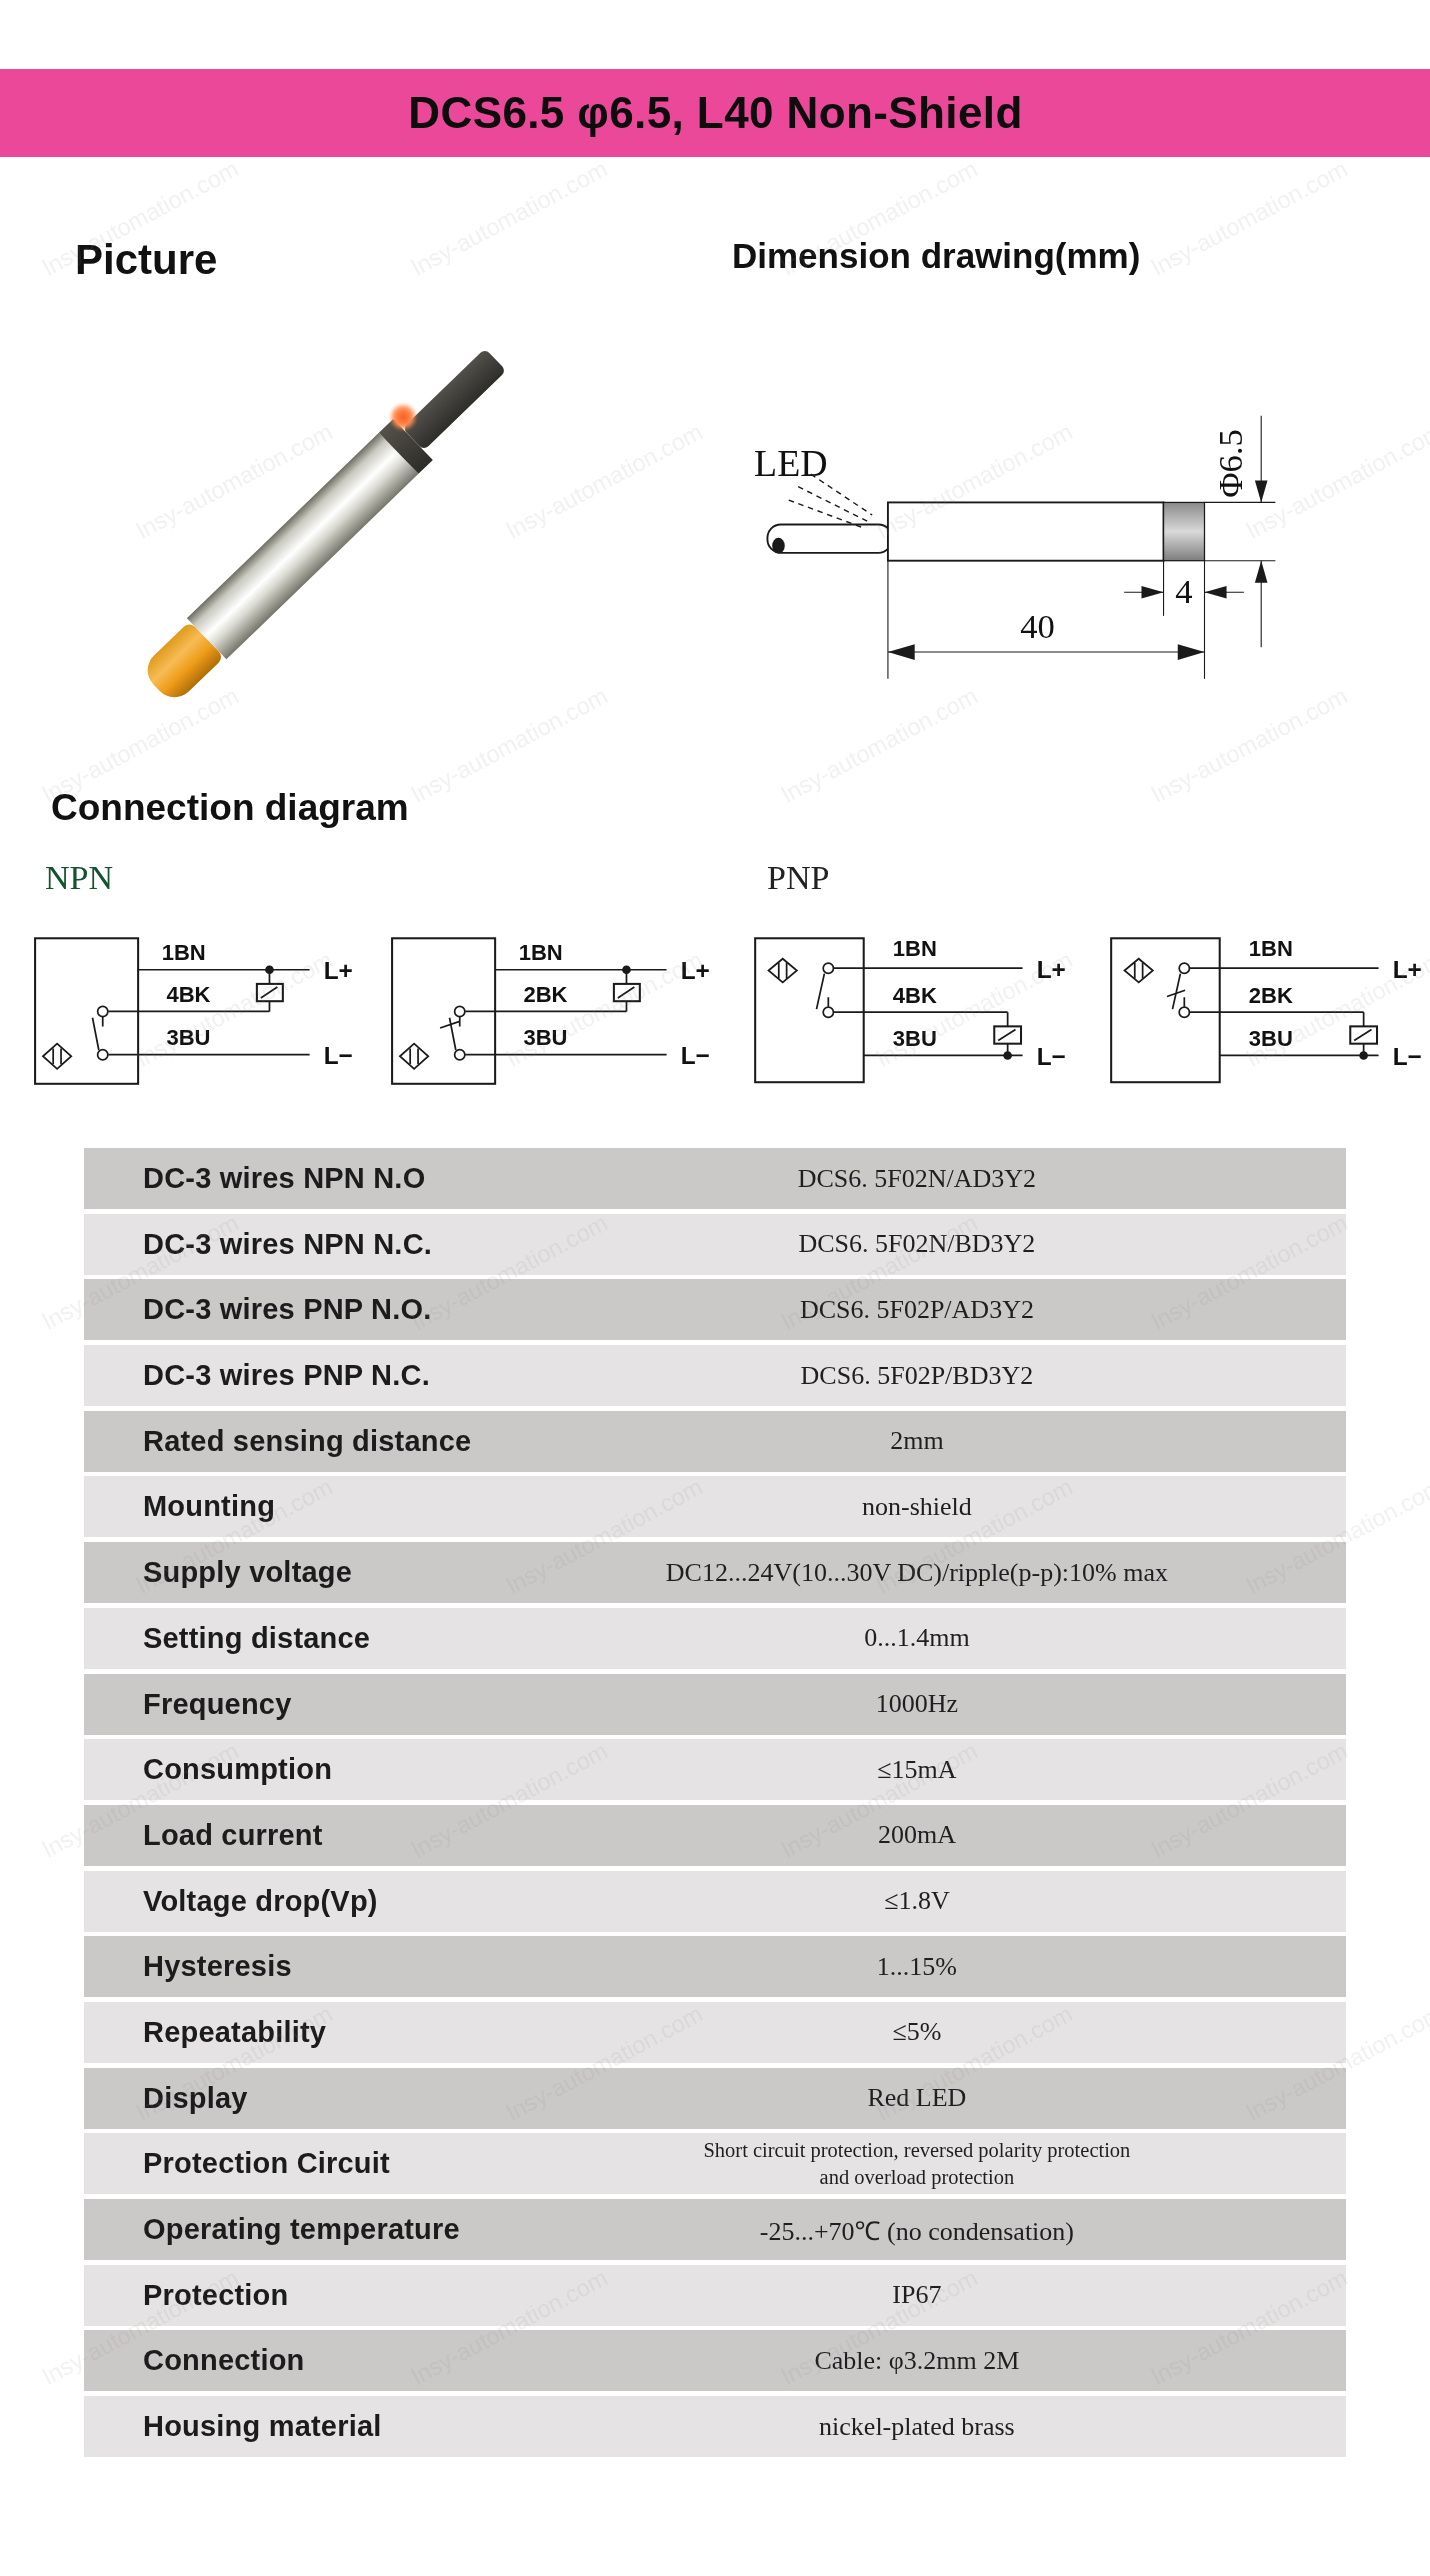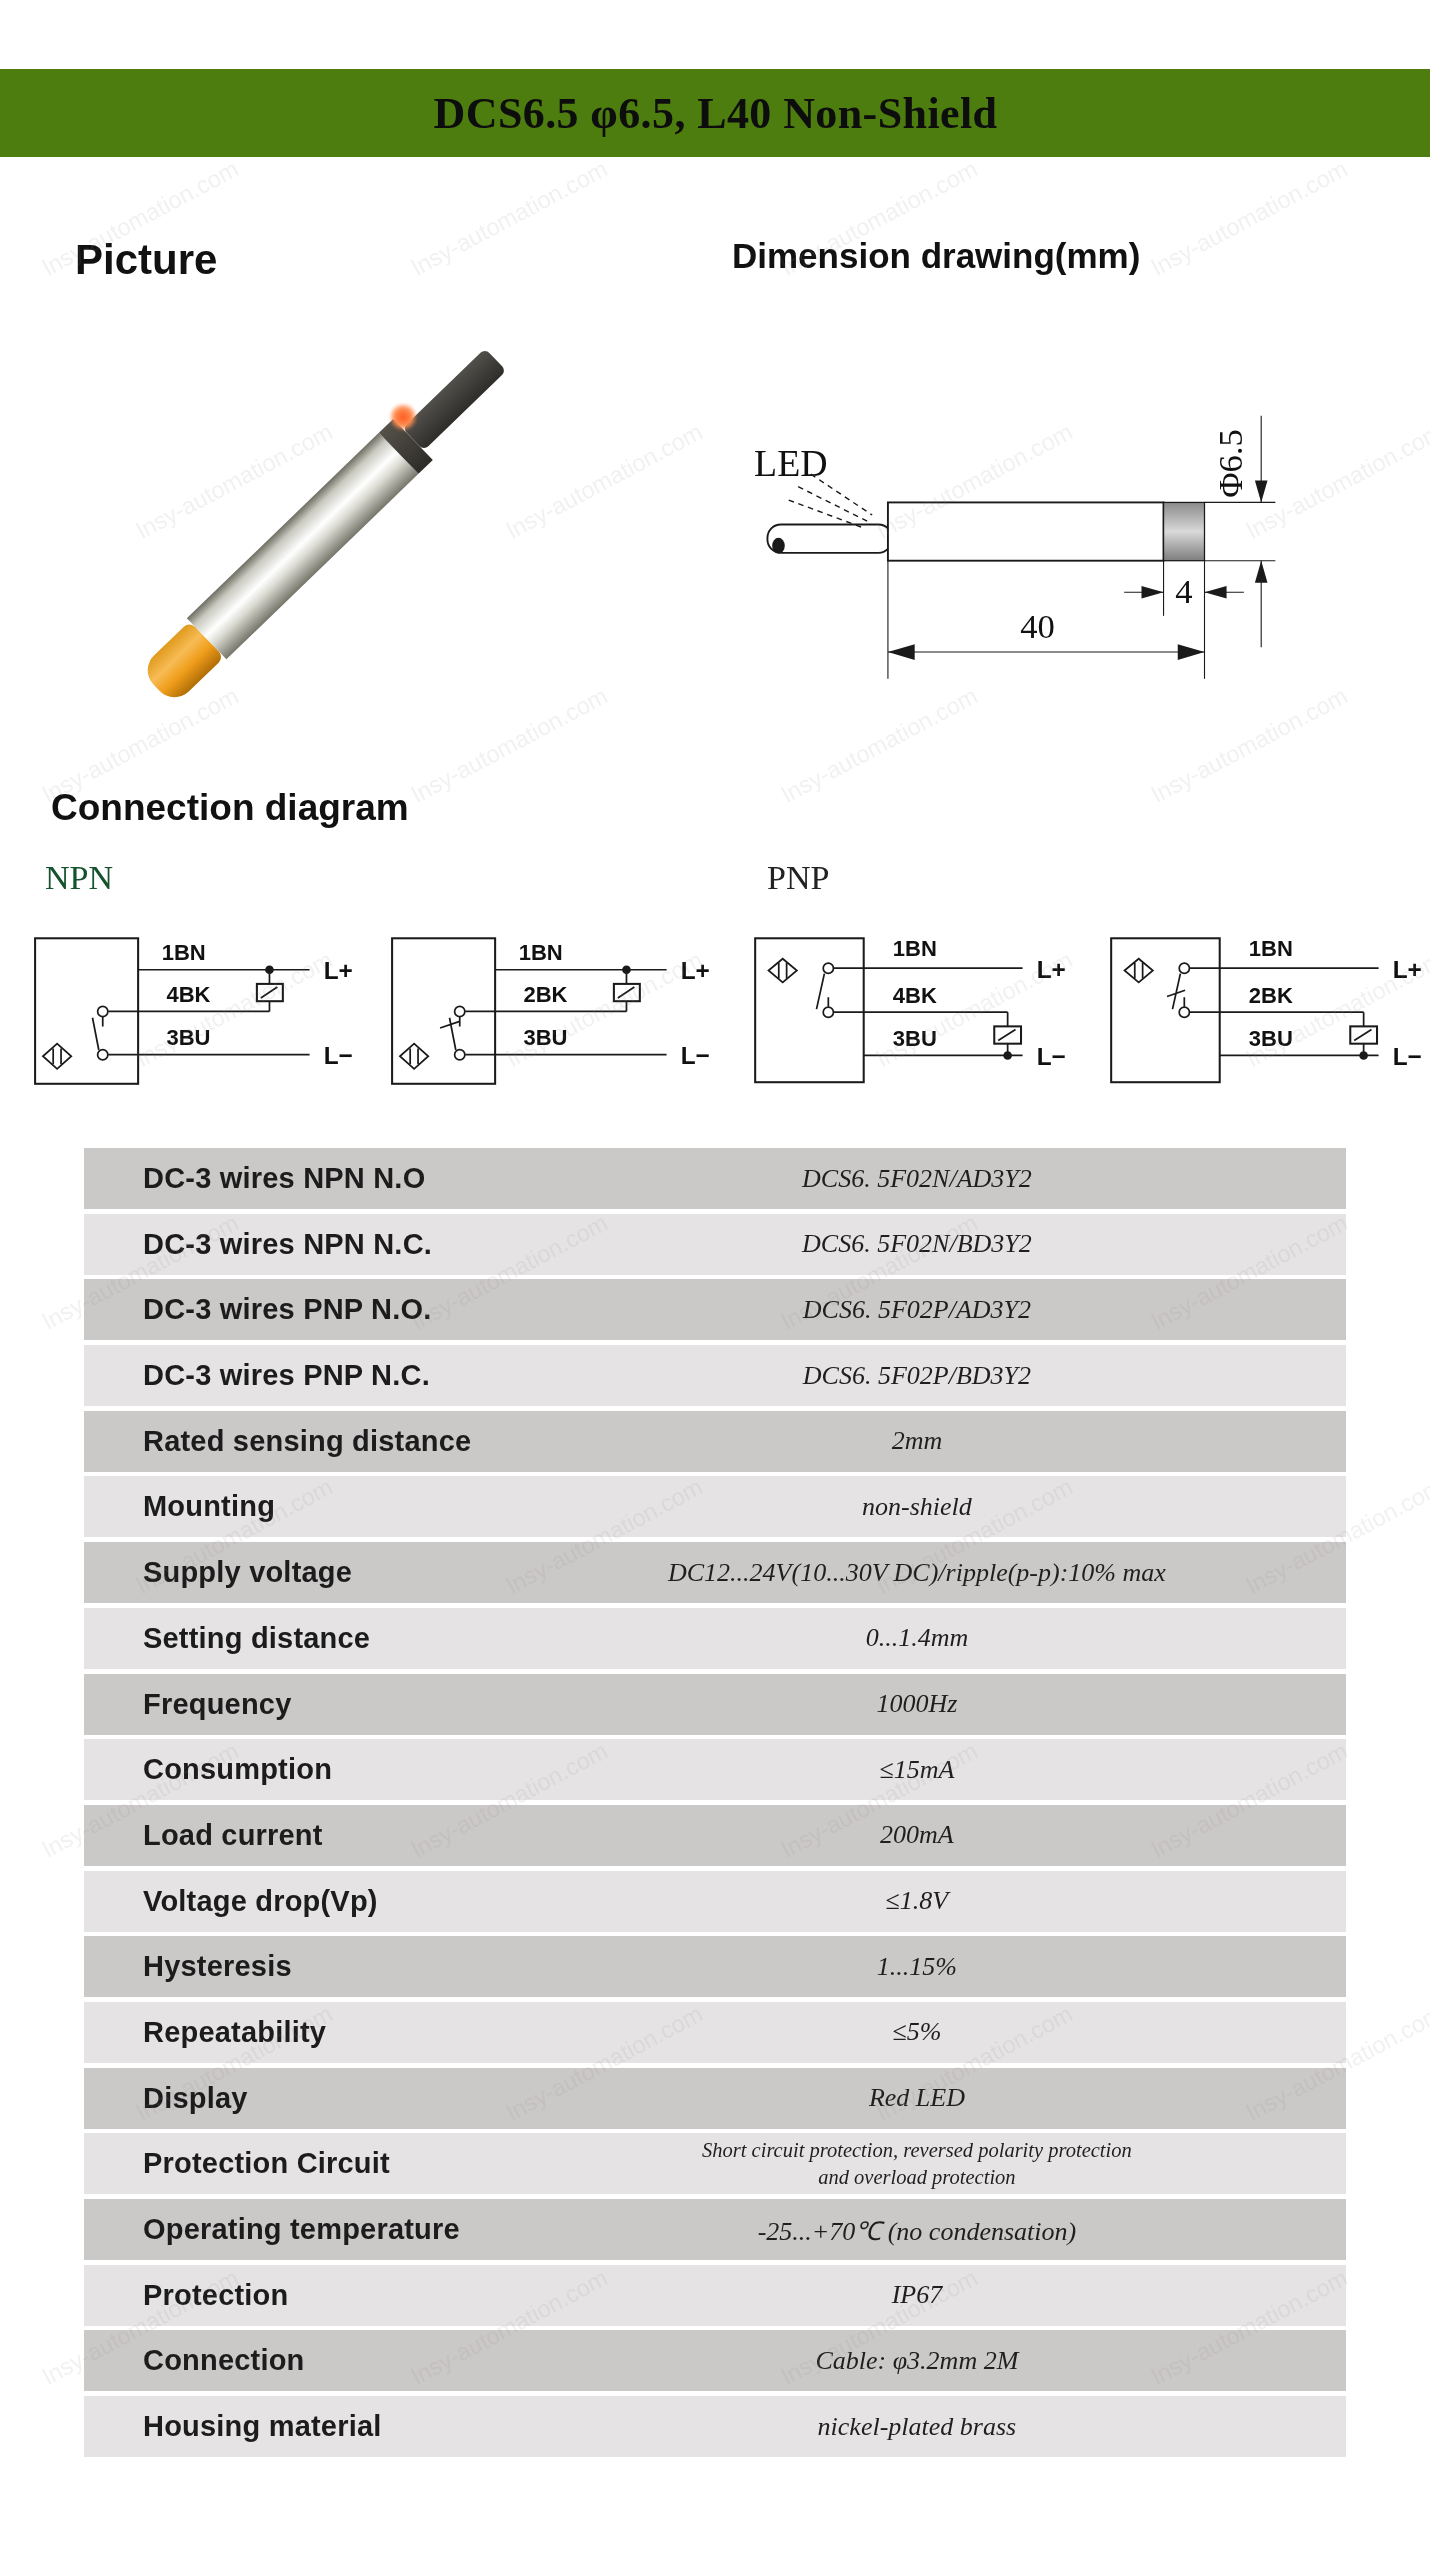--- a/index.html
+++ b/index.html
@@ -1,21 +1,21 @@
 <!DOCTYPE html>
 <html style="font-size:12.6px"><head>
 <meta charset="utf-8">
 <style>
   html,body{margin:0;padding:0;background:#ffffff;}
   #page{position:relative;width:1431px;height:2576px;background:#fff;overflow:hidden;
         font-family:"Liberation Sans",sans-serif;color:#1b1b1b;}
   
-  .titlebar{position:absolute;left:0;top:69px;width:100%;height:88px;background:#4d7c0f;
+  .titlebar{position:absolute;left:0;top:69px;width:100%;height:88px;background:#ec4899;
             display:flex;align-items:center;justify-content:center;
-            font-size:44px;font-weight:700;color:#0d0d0d;letter-spacing:0.4px;font-family:Liberation Serif, serif;}
+            font-size:44px;font-weight:700;color:#0d0d0d;letter-spacing:0.4px;}
   
   .h-picture{position:absolute;left:75px;top:236px;font-size:42px;font-weight:700;color:#111;}
   .h-dim{position:absolute;left:732px;top:236px;font-size:35px;font-weight:700;color:#111;}
   .h-conn{position:absolute;left:51px;top:787px;font-size:37px;font-weight:700;color:#111;}
   .lbl-npn{position:absolute;left:45px;top:859px;font-family:"Liberation Serif",serif;font-size:34px;color:#14532d;}
   .lbl-pnp{position:absolute;left:767px;top:859px;font-family:"Liberation Serif",serif;font-size:34px;color:#222;}
   
   .photo{position:absolute;left:106px;top:338px;width:456px;height:378px;}
   .strip{position:absolute;left:-15.7px;top:157px;width:472px;height:57px;
          display:flex;align-items:center;transform:rotate(-44deg);}
@@ -39,21 +39,21 @@
   .cwire{stroke:#1a1a1a;stroke-width:2.2;fill:none;}
   .ccirc{fill:#fff;stroke:#1a1a1a;stroke-width:2.2;}
   .fillb{fill:#1a1a1a;stroke:none;}
   
   .spec{position:absolute;left:84px;top:1148px;width:1262px;}
   .trow{position:relative;height:61px;margin-bottom:4.7px;display:flex;align-items:center;padding-left:16px;}
   .trow.dark{background:#cbc8c8;}
   .trow.light{background:#e5e3e3;}
   .tlabel{font-size:29px;font-weight:700;color:#1c1c1c;padding-left:43px;letter-spacing:0.2px;}
   .tvalue{position:absolute;left:35%;width:62%;text-align:center;
-          font-family:"Liberation Serif",serif;font-size:26px;color:#1f1f1f;white-space:pre-line;font-style:italic;}
+          font-family:"Liberation Serif",serif;font-size:26px;color:#1f1f1f;white-space:pre-line;}
   .tvalue.small{font-size:20.5px;line-height:1.3;}
   
   .wmbox{position:absolute;left:0;top:0;width:100%;height:100%;pointer-events:none;}
   .wm{position:absolute;font-size:23.6px;color:rgba(150,138,138,.12);transform:rotate(-28deg);
       font-family:"Liberation Sans",sans-serif;white-space:nowrap;}
 </style>
 </head>
 <body>
 
 <div id="page">

